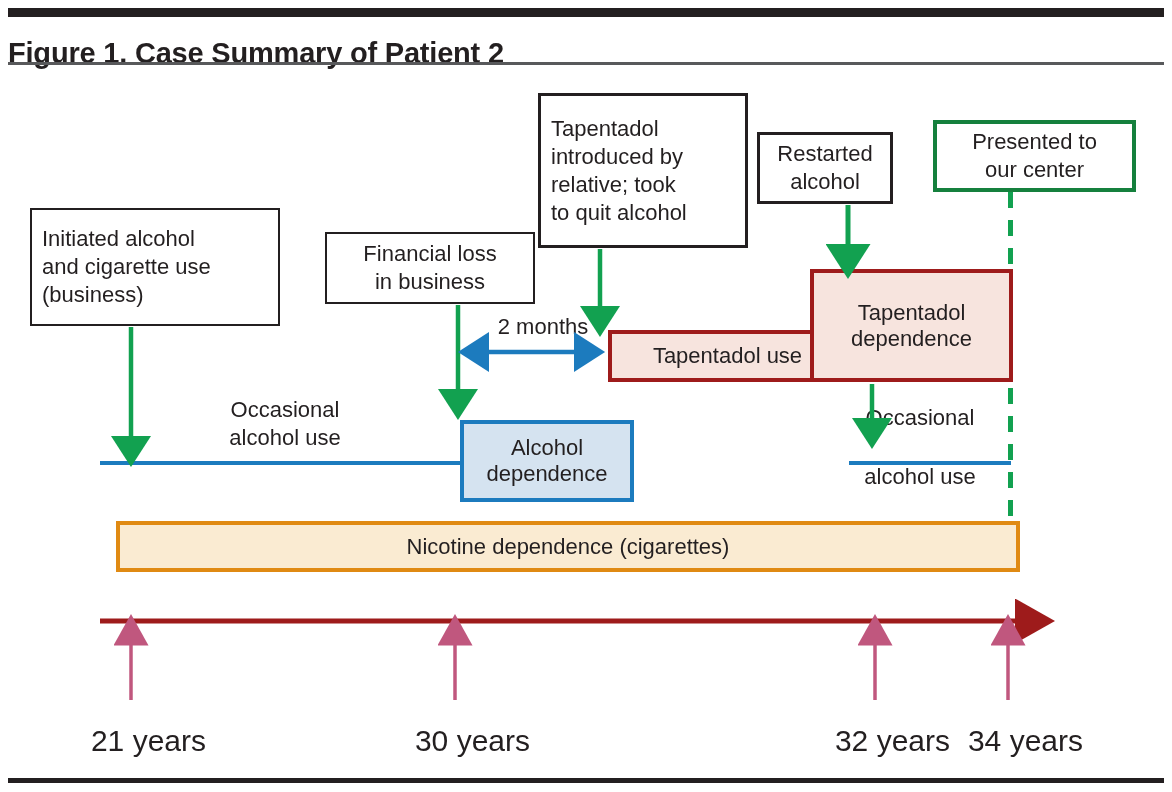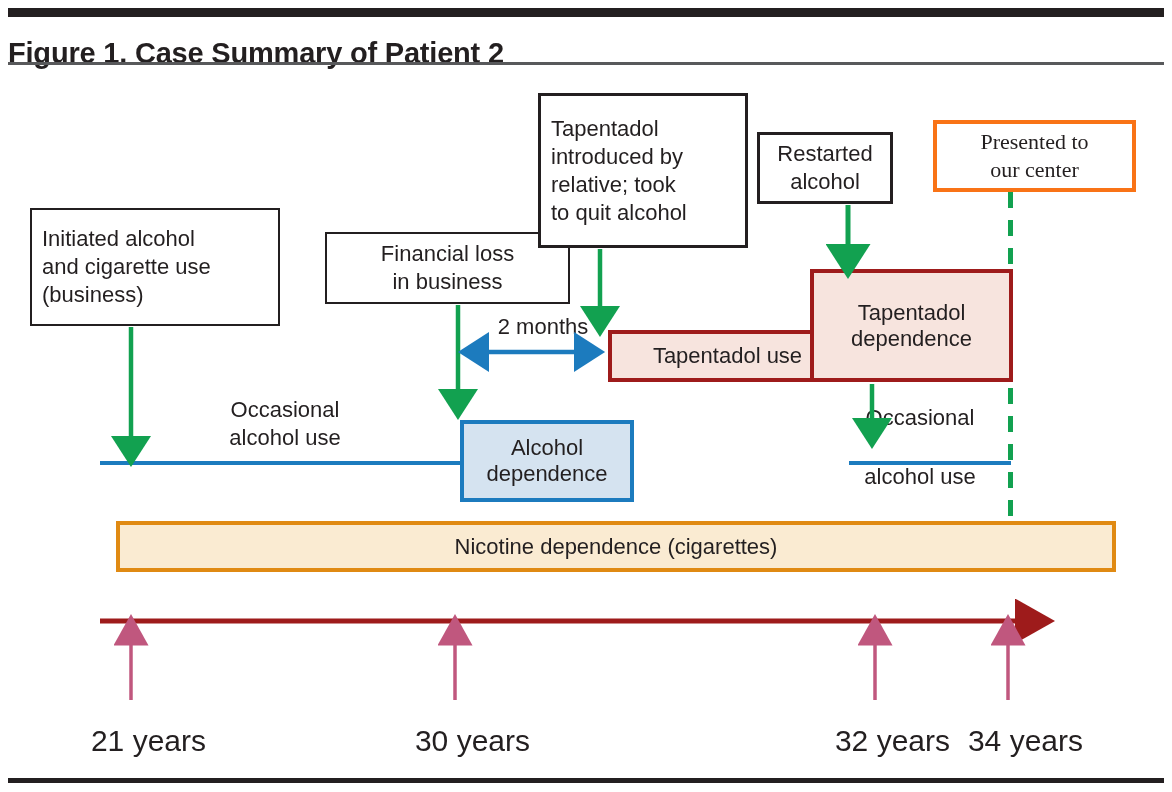--- a/index.html
+++ b/index.html
@@ -36,21 +36,21 @@
   .box {
     position: absolute;
     background: #ffffff;
     display: flex; flex-direction: column;
     justify-content: center;
     font-size: 22px; line-height: 28px;
     white-space: pre-line;
   }
   .box.black   { border: 2px solid #231f20; }
   .box.blackth { border: 3px solid #231f20; }
-  .box.maroon  { border: 4px solid #f97316; font-family: Liberation Serif, serif; }
+  .box.maroon  { border: 4px solid #15803d; }
   .box.pad-l   { padding: 6px 10px; text-align: left; }
   .box.pad-c   { padding: 3px 10px; text-align: center; }
 
   
   .bar {
     position: absolute;
     display: flex; align-items: center; justify-content: center;
     font-size: 22px; line-height: 26px; white-space: pre-line;
     text-align: center;
   }
@@ -93,21 +93,21 @@
 <body>
 
 <div id="top-rule"></div>
 <div id="figure-title">Figure 1. Case Summary of Patient 2</div>
 <div id="title-rule"></div>
 
 <div class="box black pad-l" style="left:30px; top:208px; width:250px; height:118px;">Initiated alcohol
 and cigarette use
 (business)</div>
 
-<div class="box black pad-c" style="left:325px; top:232px; width:245px; height:72px;">Financial loss
+<div class="box black pad-c" style="left:325px; top:232px; width:210px; height:72px;">Financial loss
 in business</div>
 
 <div class="box blackth pad-l" style="left:538px; top:93px; width:210px; height:155px;">Tapentadol
 introduced by
 relative; took
 to quit alcohol</div>
 
 <div class="box blackth pad-c" style="left:757px; top:132px; width:136px; height:72px;">Restarted
 alcohol</div>
 
@@ -130,21 +130,21 @@
 
 <div class="bar alcohol-dep" style="left:460px; top:420px; width:174px; height:82px;">Alcohol
 dependence</div>
 
 <div class="txt c" style="left:845px; top:404px; width:150px;">Occasional</div>
 
 <div class="hline blue-line" style="left:849px; top:461px; width:162px;"></div>
 
 <div class="txt c" style="left:845px; top:463px; width:150px;">alcohol use</div>
 
-<div class="bar nicotine" style="left:116px; top:521px; width:1000px; height:51px;">Nicotine dependence (cigarettes)</div>
+<div class="bar nicotine" style="left:116px; top:521px; width:904px; height:51px;">Nicotine dependence (cigarettes)</div>
 
 <svg id="arrows" viewBox="0 0 1172 792" xmlns="http://www.w3.org/2000/svg">
   <defs>
     <marker id="grn" markerWidth="9" markerHeight="9" refX="3.2" refY="4.5" orient="auto">
       <path d="M0,0 L7,4.5 L0,9 Z" fill="#12a150"></path>
     </marker>
     <marker id="blu-e" markerWidth="9" markerHeight="9" refX="3.2" refY="4.5" orient="auto">
       <path d="M0,0 L7,4.5 L0,9 Z" fill="#1c7bbe"></path>
     </marker>
     <marker id="blu-s" markerWidth="9" markerHeight="9" refX="3.2" refY="4.5" orient="auto-start-reverse">

